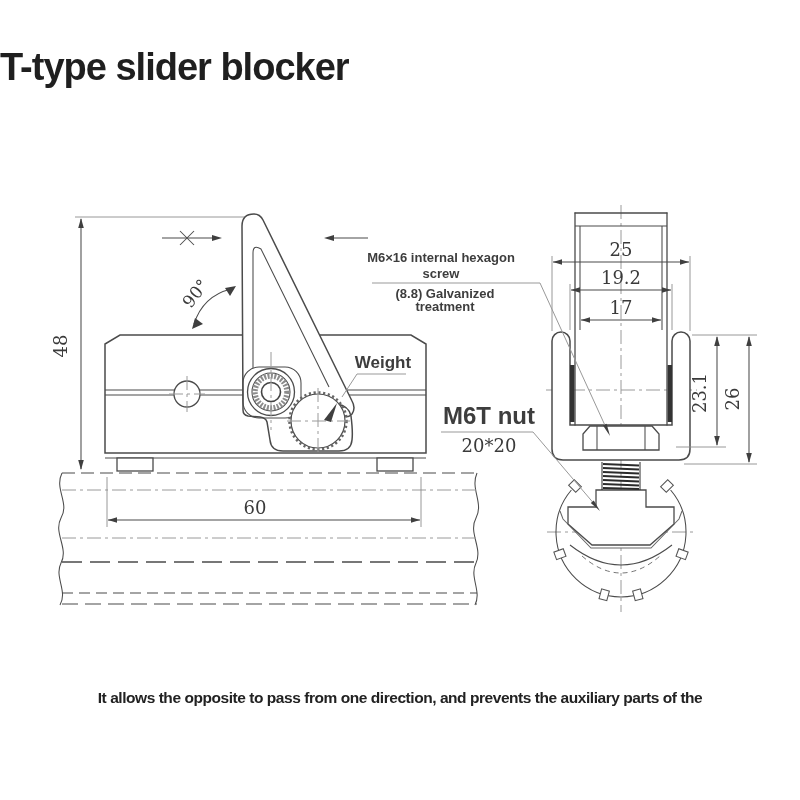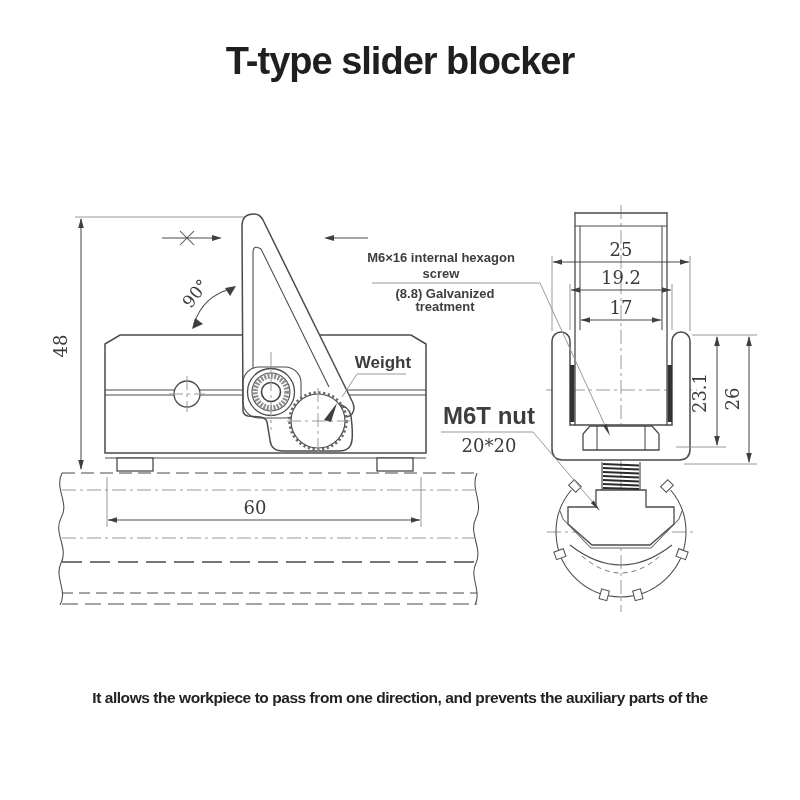--- a/index.html
+++ b/index.html
@@ -1,18 +1,18 @@
 <!DOCTYPE html>
 <html><head>
 <meta charset="utf-8">
 <style>
   html,body{margin:0;padding:0;background:#ffffff;}
   #stage{position:relative;width:800px;height:800px;background:#fff;overflow:hidden;
          font-family:"Liberation Sans",sans-serif;}
-  #title{position:absolute;top:40px;left:0;width:800px;text-align:center;
+  #title{position:absolute;top:46px;left:0;width:800px;text-align:left;
          font-size:38px;font-weight:700;letter-spacing:-1px;color:#1f1f1f;}
   #footer{position:absolute;top:686px;left:0;width:800px;text-align:center;
           font-weight:700;font-size:15.5px;letter-spacing:-0.45px;color:#222;line-height:23px;}
   svg{position:absolute;left:0;top:0;}
   
   .ln{stroke:#4b4b4b;stroke-width:1.3;fill:none;stroke-linecap:round;}
   .lt{stroke:#4b4b4b;stroke-width:1.05;fill:none;}
   .hv{stroke:#4b4b4b;stroke-width:1.5;fill:#fff;}
   .wf{stroke:#4b4b4b;stroke-width:1.3;fill:#fff;}
   .cl{stroke:#9a9a9a;stroke-width:1;fill:none;stroke-dasharray:14 4 3 4;}
@@ -248,16 +248,16 @@
         <text class="lbl" x="489" y="424" text-anchor="middle" font-size="24" fill="#333">M6T nut</text>
         <line class="ldr" x1="441" y1="432" x2="533" y2="432"></line>
         <line class="ldr" x1="533" y1="432" x2="596" y2="506"></line>
         <polygon class="ah" points="600,511 593.8,500.5 590.8,503.1"></polygon>
         <text class="dim" x="489" y="452" text-anchor="middle">20*20</text>
       </g>
     </g>
   </svg>
 
   <div id="footer">
-    <div>It allows the workpiece to pass from one direction, and prevents the auxiliary parts of the</div>
+    <div>It allows the opposite to pass from one direction, and prevents the auxiliary parts of the</div>
   </div>
 
 </div>
 
 </body></html>

